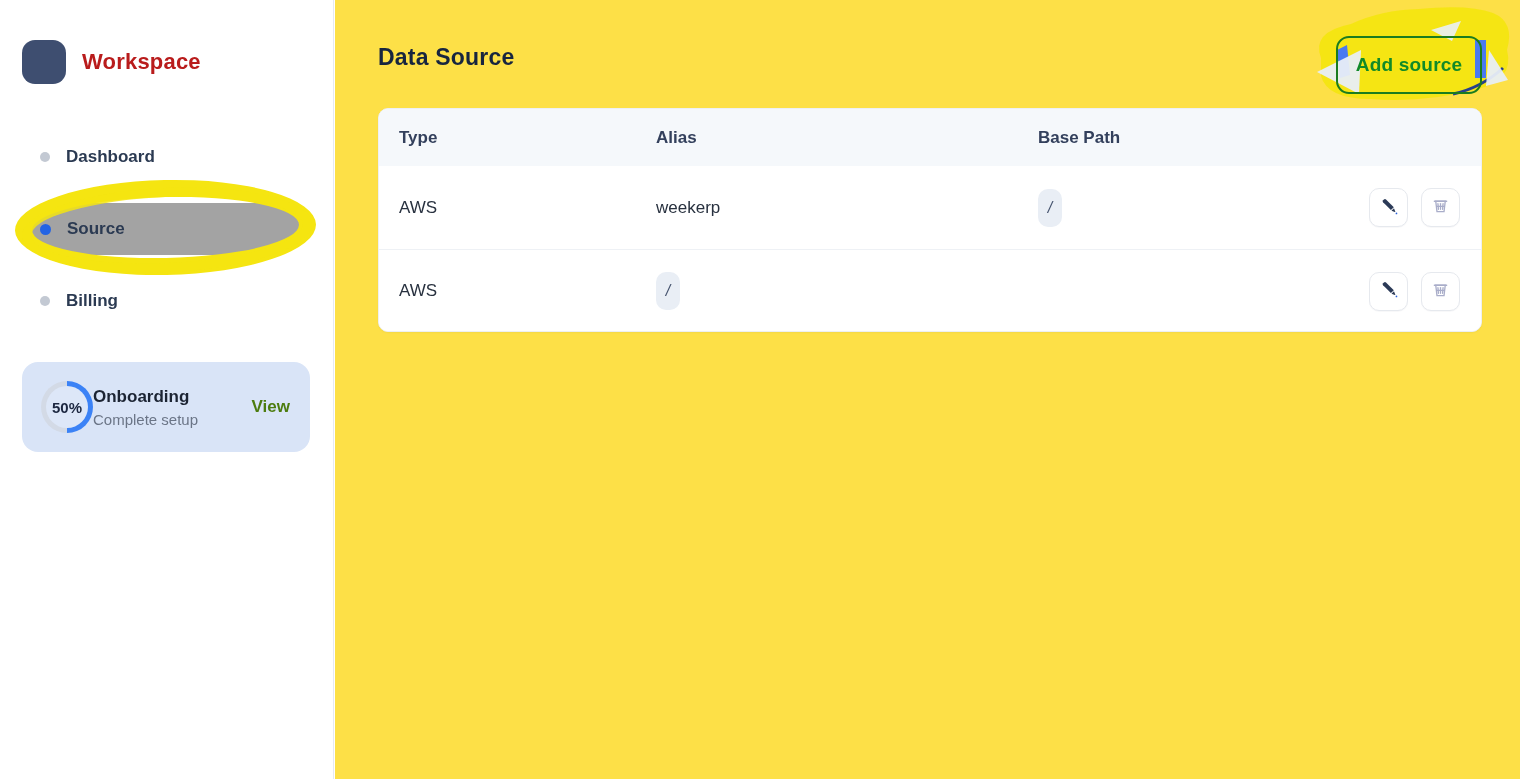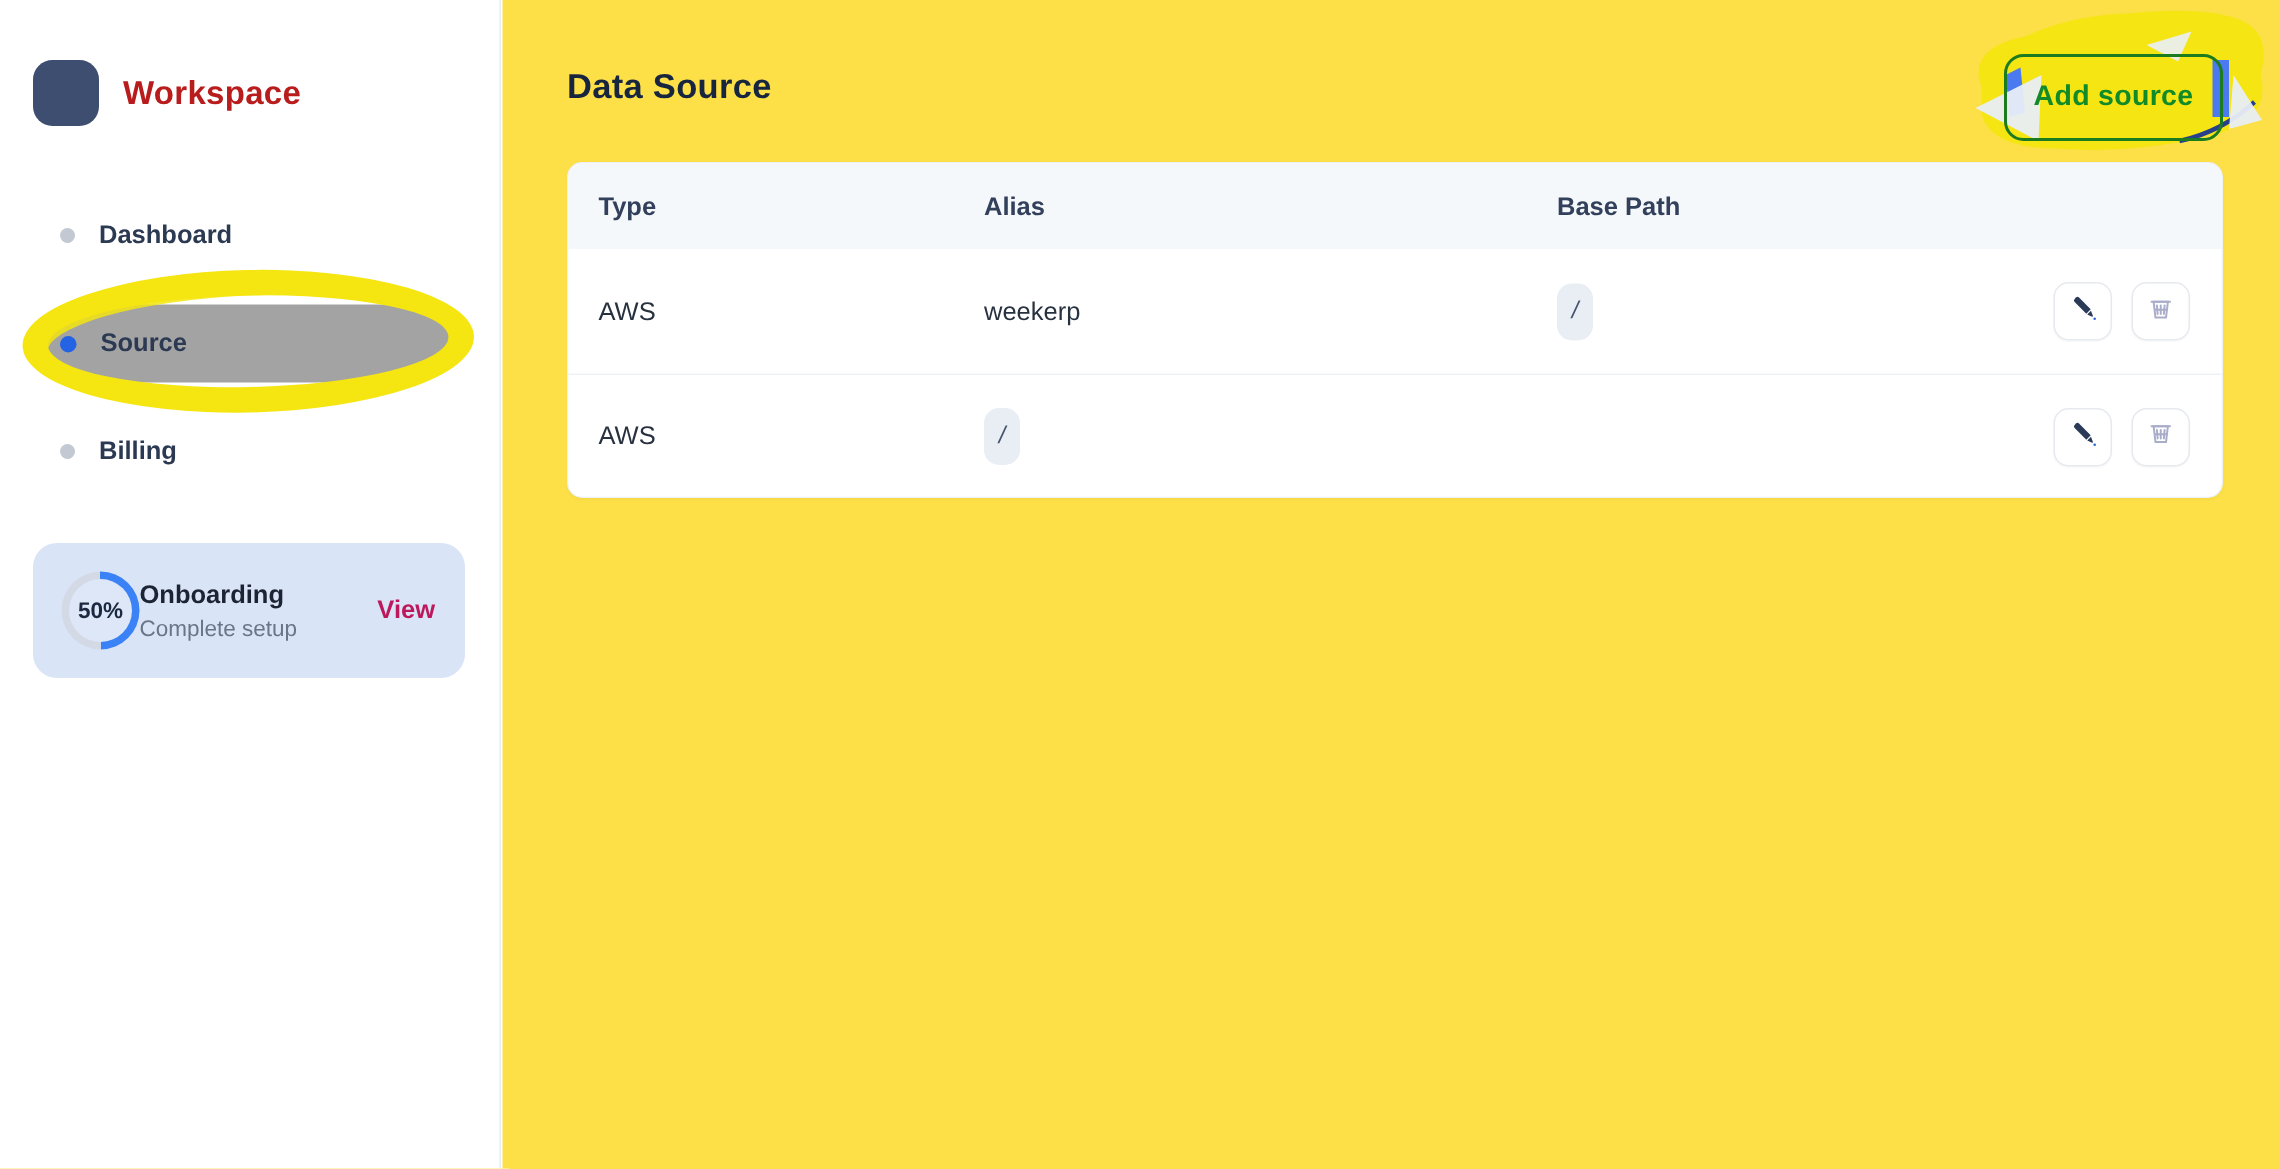--- a/index.html
+++ b/index.html
@@ -85,21 +85,21 @@
   }
   .progress-text {
     position: absolute; inset: 0; display: flex; align-items: center; justify-content: center;
     font-size: 15px; font-weight: 700; color: #1c2740; z-index: 1;
   }
   .onboarding-texts { }
   .onboarding-title { font-size: 17px; font-weight: 700; color: #1c2433; }
   .onboarding-subtitle { font-size: 15px; color: #6b7587; margin-top: 4px; }
   .view-link {
     margin-left: auto; margin-right: 20px;
-    font-size: 17px; font-weight: 700; color: #be185d; cursor: pointer;
+    font-size: 17px; font-weight: 700; color: #4d7c0f; cursor: pointer;
   }
 
   
   .main {
     position: absolute; left: 335px; top: 0; width: 1185px; height: 779px;
     background: #fde047;
   }
   .page-title {
     position: absolute; left: 43px; top: 44px;
     font-size: 23px; font-weight: 700; color: #17253f; letter-spacing: .2px;

